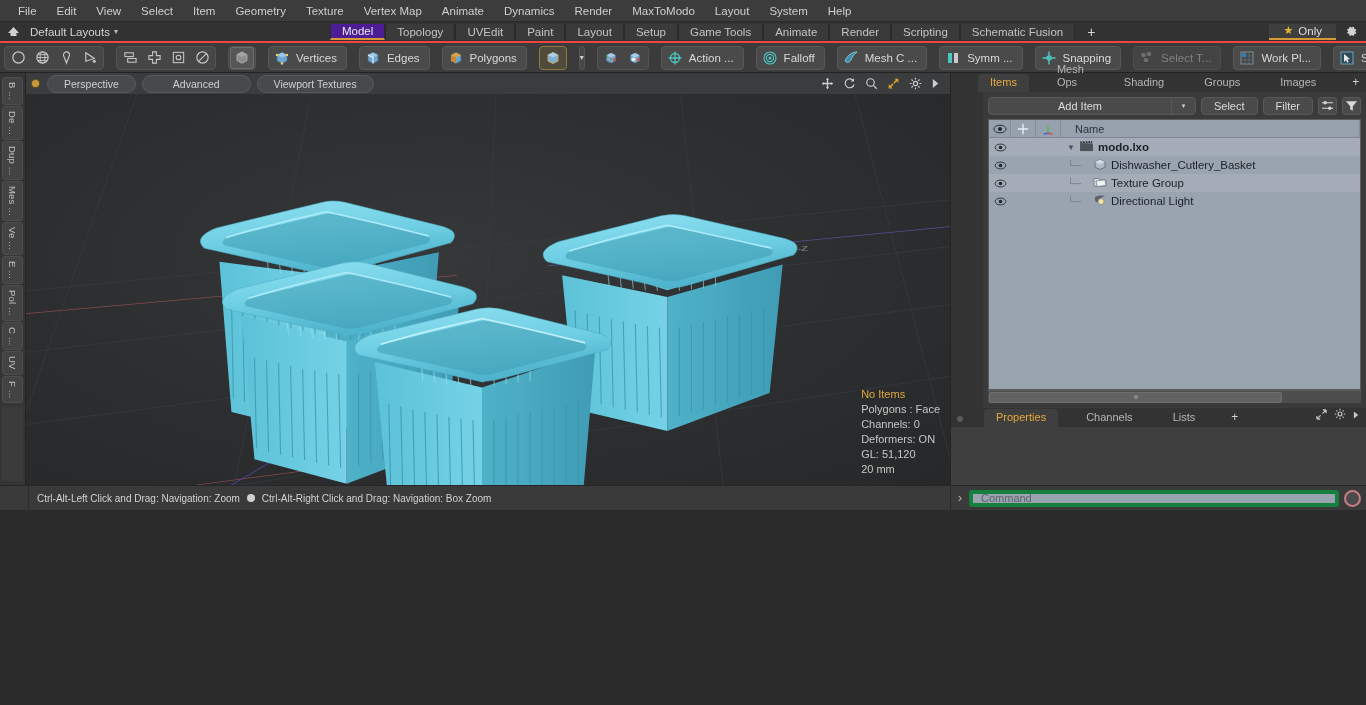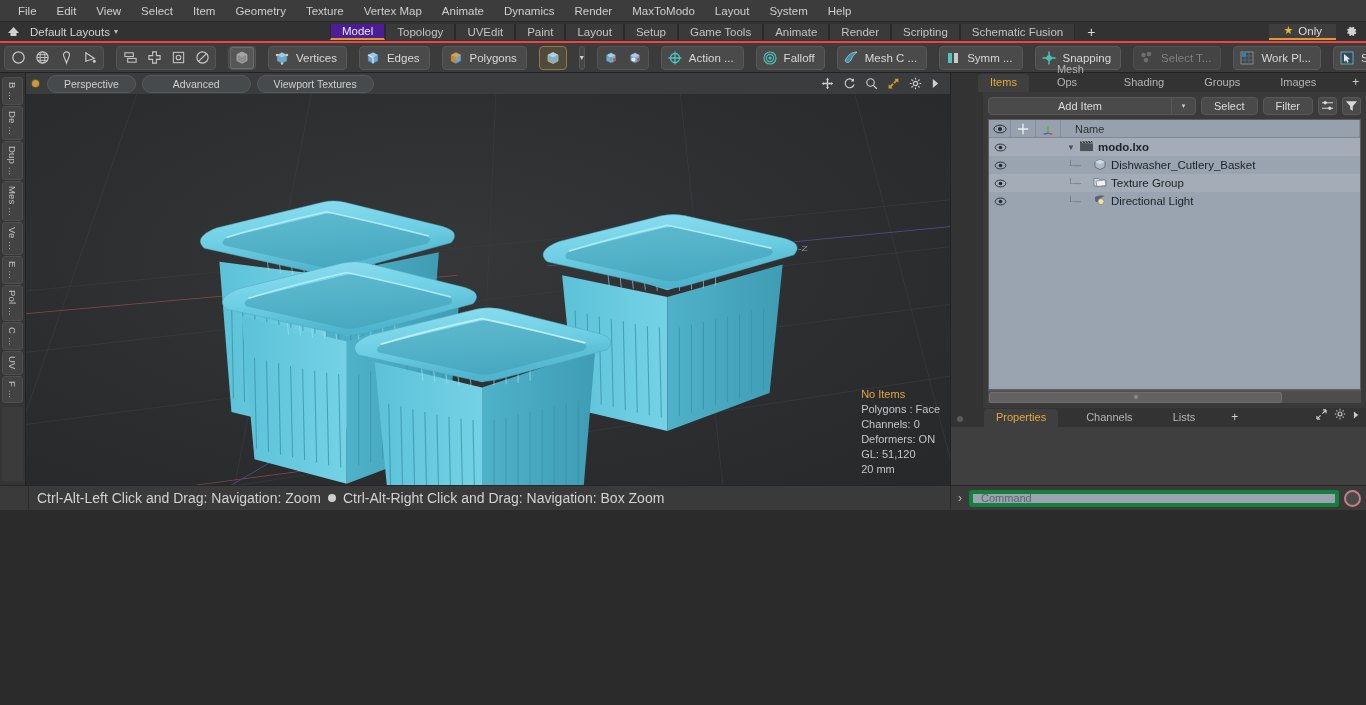--- a/index.html
+++ b/index.html
@@ -157,21 +157,21 @@
   .tree-scroll .thumb .g { width:4px;height:4px;border-radius:50%;background:#8b8b8b; }
 
   .propspanel { flex: 1; background: #3f3f3f; display: flex; flex-direction: column; }
   .propsbody { flex: 1; background: #3f3f3f; }
 
   
   .statusbar { height: 25px; background: #3a3a3a; display: flex; align-items: center;
                flex: 0 0 25px; border-top: 1px solid #262626; }
   .sb-left { width: 28px; height: 100%; background: #3a3a3a; }
   .sb-msg { flex: 1; height: 100%; display: flex; align-items: center; padding-left: 8px;
-            font-size: 14px; color: #d2d2d2; background: #3a3a3a;
+            font-size: 10px; color: #d2d2d2; background: #3a3a3a;
             border-left: 1px solid #2c2c2c; }
   .sb-msg .bullet { display: inline-block; width: 8px; height: 8px; border-radius: 50%;
                     background: #cfcfcf; margin: 0 7px; vertical-align: middle; }
   .sb-right { width: 416px; height: 100%; display: flex; align-items: center; gap: 5px;
               padding: 0 5px; background: #3a3a3a; border-left: 1px solid #2c2c2c; }
   .sb-chev { color: #b8b8b8; font-size: 12px; padding: 0 2px; }
   .cmdfield { flex: 1; height: 17px; background: #9aa4b0; border: 4px solid #15803d;
               border-radius: 3px; display: flex; align-items: center; padding-left: 8px;
               font-size: 11px; color: #5d646c; }
   .recbtn { width: 17px; height: 17px; border-radius: 50%; background: #4a4a4a;

